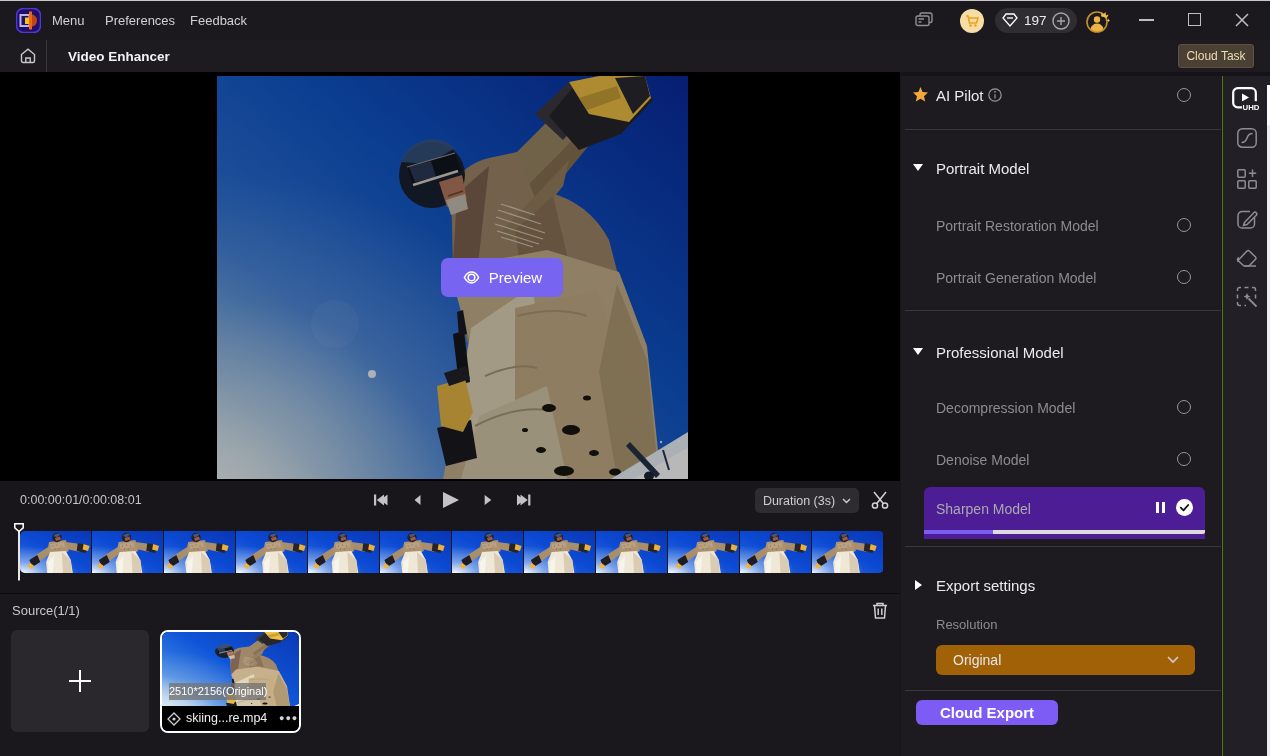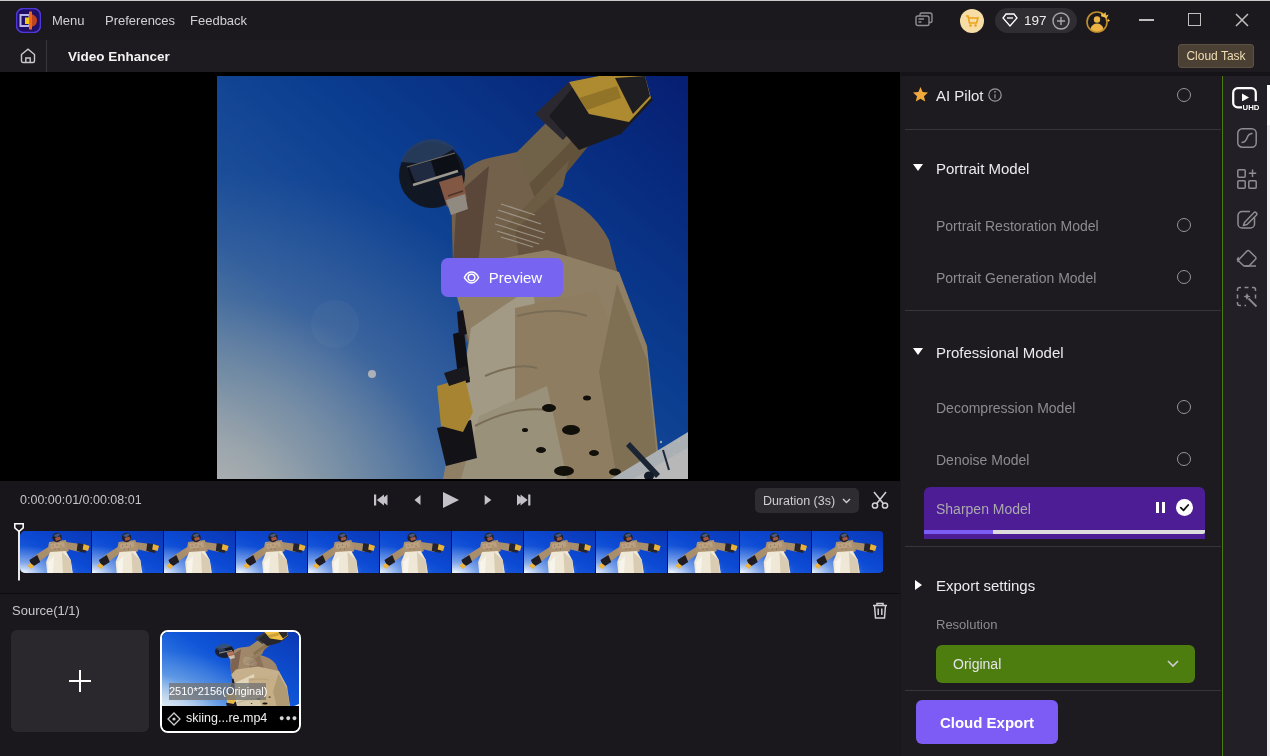--- a/index.html
+++ b/index.html
@@ -48,24 +48,24 @@
   .slabel { position:absolute; left:35px; color:#8d8b8f; font-size:14px; }
   .tri-d { position:absolute; width:0; height:0; border-left:5px solid transparent;
     border-right:5px solid transparent; border-top:7px solid #fff; }
   .tri-r { position:absolute; width:0; height:0; border-top:5px solid transparent;
     border-bottom:5px solid transparent; border-left:7px solid #fff; }
   #sharpenrow { position:absolute; left:23px; top:415px; width:281px; height:52px;
     background:#4c1d95; border-radius:6px 6px 0 0; }
   #sharpenbar { position:absolute; left:23px; top:458px; width:281px; height:4px;
     background:#dcdcdc; border-radius:0 0 2px 2px; }
   #sharpenbarfill { position:absolute; left:0; top:0; width:69px; height:4px; background:#7b5cf5; }
-  #resdrop { position:absolute; left:35px; top:573px; width:259px; height:38px;
-    background:#4d7c0f; border-radius:6px; color:#e6e4e8; font-size:14px;
+  #resdrop { position:absolute; left:35px; top:573px; width:259px; height:30px;
+    background:#a16207; border-radius:6px; color:#e6e4e8; font-size:14px;
     display:flex; align-items:center; }
-  .pbtn { position:absolute; top:628px; height:44px; background:#7c5cf4; border-radius:6px;
+  .pbtn { position:absolute; top:628px; height:25px; background:#7c5cf4; border-radius:6px;
     color:#fff; font-size:15px; font-weight:bold; display:flex; align-items:center; justify-content:center; }
   
   #iconstrip { left:1222px; top:72px; width:48px; height:684px; background:#222026; border-left:1px solid #4d7c0f; }
   .sicon { position:absolute; }
   #scrollthumb { position:absolute; left:44px; top:13px; width:4px; height:671px; background:#ededed; }
   #scrollthumb2 { position:absolute; left:44px; top:13px; width:4px; height:40px; background:#ffffff; }
 </style>
 </head>
 <body>
 <div id="app">

